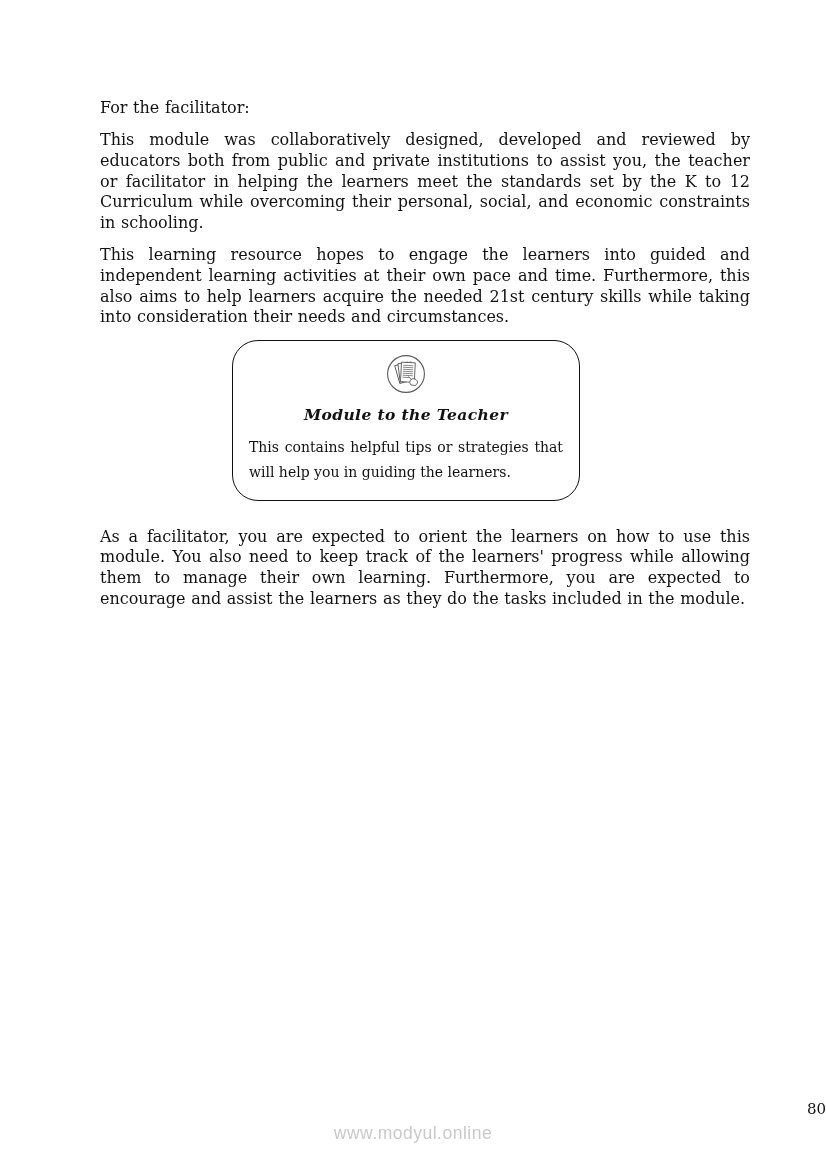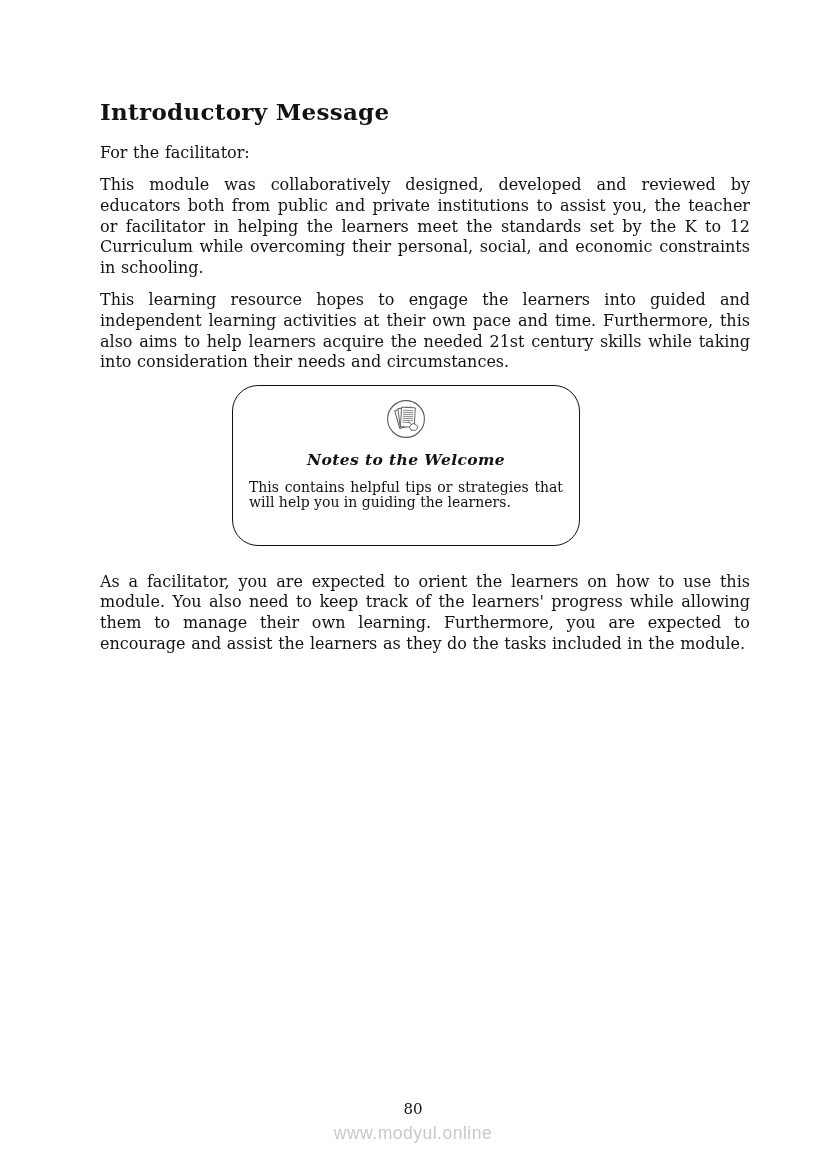--- a/index.html
+++ b/index.html
@@ -41,30 +41,30 @@
   .note-icon-wrap { height: 40px; }
   .note-title {
     font-size: 15.5px;
     font-weight: 700;
     font-style: italic;
     margin: 11px 0 11px 0;
     letter-spacing: 0.4px;
   }
   .note-body {
     font-size: 14px;
-    line-height: 15px;
+    line-height: 25px;
     text-align: justify;
     margin: 0;
   }
   .page-number {
     position: absolute;
     top: 1100px;
     left: 0;
     width: 100%;
-    text-align: center;
+    text-align: right;
     font-size: 15px;
     color: #121212;
   }
   .watermark {
     position: absolute;
     top: 1123px;
     left: 0;
     width: 100%;
     text-align: center;
     font-family: Liberation Sans, sans-serif;
@@ -72,21 +72,20 @@
     color: #c9c9c9;
     letter-spacing: 0.5px;
   }
 </style>
 </head>
 <body>
 
 <div class="page">
   <div class="content">
 
-    <h1 class="page-title">Introductory Message</h1>
 
     <p class="body-par">For the facilitator:</p>
     <p class="body-par">This module was collaboratively designed, developed and reviewed by educators both from public and private institutions to assist you, the teacher or facilitator in helping the learners meet the standards set by the K to 12 Curriculum while overcoming their personal, social, and economic constraints in schooling.</p>
     <p class="body-par">This learning resource hopes to engage the learners into guided and independent learning activities at their own pace and time. Furthermore, this also aims to help learners acquire the needed 21st century skills while taking into consideration their needs and circumstances.</p>
 
     <div class="note-box">
       <div class="note-icon-wrap">
         <svg width="40" height="40" viewBox="0 0 40 40" aria-hidden="true">
           <circle cx="20" cy="20" r="18.4" fill="none" stroke="#5a5a5a" stroke-width="1.1"></circle>
           <g fill="#ffffff" stroke="#5a5a5a" stroke-width="0.9">
@@ -102,21 +101,21 @@
             <line x1="16.8" y1="19.5" x2="27" y2="19.5"></line>
             <line x1="16.8" y1="21.5" x2="27" y2="21.5"></line>
             <line x1="16.8" y1="23.5" x2="24" y2="23.5"></line>
           </g>
           <g fill="#ffffff" stroke="#5a5a5a" stroke-width="0.9">
             <path d="M25 31 q-2.5 -2.5 -0.5 -5 l2.5 -1.5 3 1 q2 1.5 1.5 3.5 l-2 2.5 z"></path>
             <line x1="26" y1="26" x2="22.5" y2="22.5"></line>
           </g>
         </svg>
       </div>
-      <div class="note-title">Notes to the Welcome</div>
+      <div class="note-title">Module to the Teacher</div>
       <p class="note-body">This contains helpful tips or strategies that will help you in guiding the learners.</p>
     </div>
 
     <p class="body-par">As a facilitator, you are expected to orient the learners on how to use this module. You also need to keep track of the learners' progress while allowing them to manage their own learning. Furthermore, you are expected to encourage and assist the learners as they do the tasks included in the module.</p>
   </div>
 
   <div class="page-number">80</div>
   <div class="watermark">www.modyul.online</div>
 </div>
 

